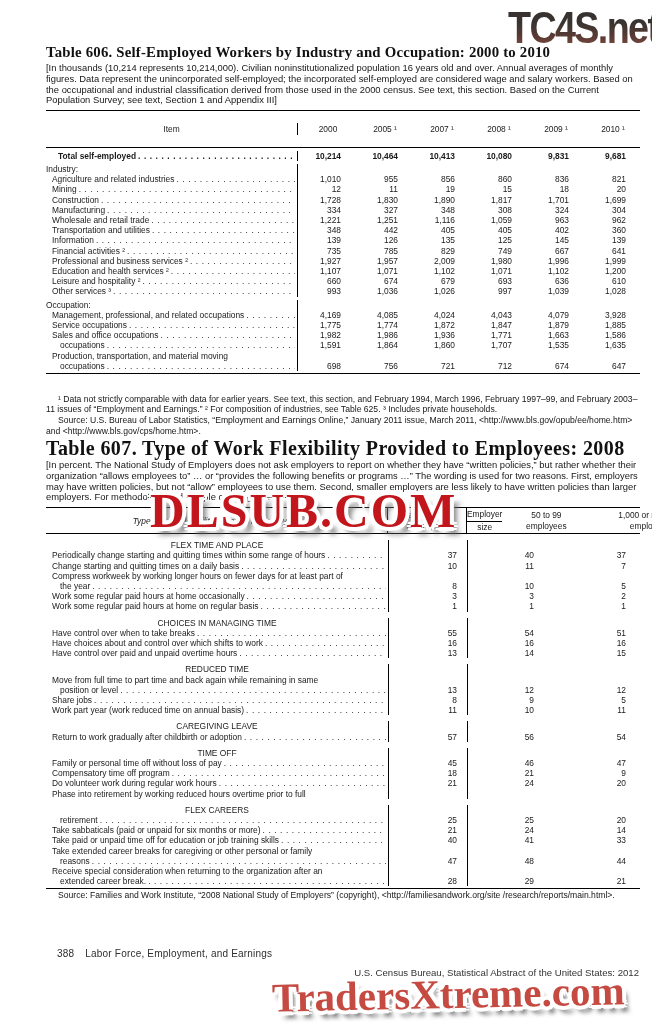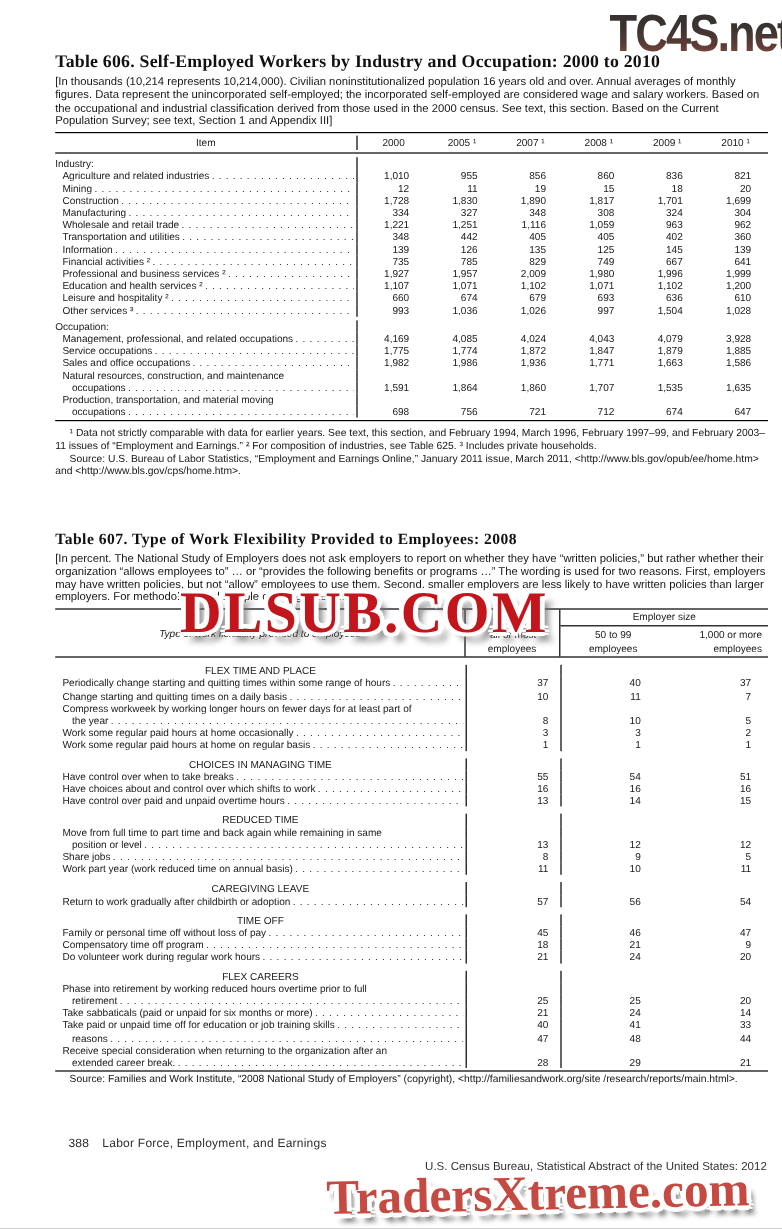--- a/index.html
+++ b/index.html
@@ -11,65 +11,65 @@
   }
   .block { position: absolute; left: 46px; width: 594px; }
   .block-606 { top: 0; }
   .block-607 { top: 440px; }
 
   .t-title {
     font-family: "Liberation Serif", serif; font-weight: bold; color:#111;
     letter-spacing: .2px;
   }
   .block-606 .t-title { font-size: 14.8px; line-height: 16px; margin-top: 44px; }
-  .block-607 .t-title { font-size: 13px; line-height: 17px; letter-spacing:.4px; }
+  .block-607 .t-title { font-size: 20px; line-height: 17px; letter-spacing:.4px; }
   .t-intro { font-size: 9.4px; line-height: 10.8px; margin-top: 3px; color:#161616; }
 
   
   .tbl { margin-top: 4px; }
   .rows { border-bottom: 1.2px solid #000; padding-bottom: 2px; }
   .row { font-size: 8.4px; line-height: 10.2px; min-height: 10.2px; }
   .stub { display: flex; align-items: baseline; overflow: hidden; border-right: 1px solid #000; }
   .lbl { white-space: nowrap; }
   .ind1 { padding-left: 6px; }
   .ind2 { padding-left: 14px; }
   .indT { padding-left: 12px; }
   .dots { flex: 1 1 auto; overflow: hidden; white-space: nowrap; margin: 0 2px 0 2px; }
   .dots::after { content: ". . . . . . . . . . . . . . . . . . . . . . . . . . . . . . . . . . . . . . . . . . . . . . . . . . . . . . . . . . . . . . . . . . . . . . . . . . . . . . . ."; letter-spacing:.6px; }
   .num { text-align: right; }
   .bold { font-weight: bold; }
   .secrow { margin-top: 3px; }
 
   
   .g6 { display: grid; grid-template-columns: 252px repeat(6, 1fr); }
   .g6 .v { padding-right: 14px; }
-  .head606 { border-top: 1.2px solid #000; border-bottom: 1px solid #000; padding: 2px 0; gap: 12px; }
+  .head606 { border-top: 1.2px solid #000; border-bottom: 1px solid #000; padding: 12px 0; gap: 12px; }
   .head606 .hitem { display:block; text-align: center; font-size: 8.4px; line-height: 12px; }
   .head606 .hyear { text-align: center; padding-right: 9px; font-size: 8.4px; line-height: 12px; }
   .row.bold { margin-top: 2.5px; }
 
   
   .g4 { display: grid; grid-template-columns: 343px 79px 88px 85px; }
   .g4 .c1 { border-right: 1px solid #000; padding-right: 10px; }
   .g4 .c2 { padding-right: 22px; }
   .g4 .c3 { padding-right: 15px; }
   .sec7 { display:block; text-align: center; border-right: 1px solid #000; }
   .t607 .secrow { margin-top: 6px; }
 
   .head607 { display: flex; border-top: 1.2px solid #000; border-bottom: 1px solid #000; font-size: 8.4px; }
   .h-stub { width: 343px; border-right: 1px solid #000; display:flex; align-items:center; justify-content:center; text-align:center;font-style:italic; }
   .h-c1 { width: 79px; border-right: 1px solid #000; display:flex; flex-direction:column; justify-content:flex-end;
           text-align:right; padding: 0 19px 2px 0; white-space: pre-line; line-height: 10.5px; }
-  .h-group { width: 173px; display:flex; flex-direction:column; }
+  .h-group { width: 173px; display:flex; flex-direction:row; }
   .h-es { border-bottom: 1px solid #000; text-align:center; line-height: 13px; height: 14px; }
   .h-sub { display:flex; flex: 1; padding: 2px 0 2px 0; }
   .h-c2 { width: 88px; text-align:center; white-space: pre-line; line-height: 10.5px; align-self:flex-end; }
   .h-c3 { width: 85px; text-align:right; padding-right: 5px; white-space: pre-line; line-height: 10.5px; align-self:flex-end; }
 
-  .footnotes { font-size: 8.6px; line-height: 10.2px; margin-top: 4px; text-indent: 12px; color:#161616; }
+  .footnotes { font-size: 8.6px; line-height: 10.2px; margin-top: 20px; text-indent: 12px; color:#161616; }
   .src { font-size: 8.6px; line-height: 10.2px; margin-top: 1px; text-indent: 12px; color:#161616; }
 
   .pagefoot { position: absolute; left: 57px; top: 948px; font-size: 10px; color: #2e2e2e; letter-spacing:.2px; }
   .pagefoot .pnum { margin-right: 11px; }
   .census { position: absolute; right: 13px; top: 967px; font-size: 9.6px; color: #333; }
 
   
   .wm { position: absolute; z-index: 30; white-space: nowrap; pointer-events: none; }
   .wm-top {
     top: 2px; right: -6px;
@@ -114,20 +114,32 @@
       <div class="g6 head606" id="head606">
         <div class="stub hitem">Item</div>
       <div class="v hyear">2000</div>
           <div class="v hyear">2005 ¹</div>
           <div class="v hyear">2007 ¹</div>
           <div class="v hyear">2008 ¹</div>
           <div class="v hyear">2009 ¹</div>
           <div class="v hyear">2010 ¹</div>
         </div>
       <div class="rows" id="rows606">
+          <div class="g6 row bold">
+            <div class="stub">
+              <span class="lbl indT">Total self-employed</span>
+              <span class="dots"></span>
+            </div>
+            <div class="v num">10,214</div>
+            <div class="v num">10,464</div>
+            <div class="v num">10,413</div>
+            <div class="v num">10,080</div>
+            <div class="v num">9,831</div>
+            <div class="v num">9,681</div>
+          </div>
           <div class="g6 row secrow">
             <div class="stub">Industry:</div>
             <div class="v"></div>
             <div class="v"></div>
             <div class="v"></div>
             <div class="v"></div>
             <div class="v"></div>
             <div class="v"></div>
           </div>
           <div class="g6 row">
@@ -264,21 +276,21 @@
           </div>
           <div class="g6 row">
             <div class="stub">
               <span class="lbl ind1">Other services ³</span>
               <span class="dots"></span>
             </div>
             <div class="v num">993</div>
             <div class="v num">1,036</div>
             <div class="v num">1,026</div>
             <div class="v num">997</div>
-            <div class="v num">1,504</div>
+            <div class="v num">1,039</div>
             <div class="v num">1,028</div>
           </div>
           <div class="g6 row secrow">
             <div class="stub">Occupation:</div>
             <div class="v"></div>
             <div class="v"></div>
             <div class="v"></div>
             <div class="v"></div>
             <div class="v"></div>
             <div class="v"></div>
@@ -311,31 +323,20 @@
             <div class="stub">
               <span class="lbl ind1">Sales and office occupations</span>
               <span class="dots"></span>
             </div>
             <div class="v num">1,982</div>
             <div class="v num">1,986</div>
             <div class="v num">1,936</div>
             <div class="v num">1,771</div>
             <div class="v num">1,663</div>
             <div class="v num">1,586</div>
-          </div>
-          <div class="g6 row">
-            <div class="stub">
-              <span class="lbl ind1">Natural resources, construction, and maintenance</span>
-            </div>
-            <div class="v num"></div>
-            <div class="v num"></div>
-            <div class="v num"></div>
-            <div class="v num"></div>
-            <div class="v num"></div>
-            <div class="v num"></div>
           </div>
           <div class="g6 row">
             <div class="stub">
               <span class="lbl ind2">occupations</span>
               <span class="dots"></span>
             </div>
             <div class="v num">1,591</div>
             <div class="v num">1,864</div>
             <div class="v num">1,860</div>
             <div class="v num">1,707</div>
@@ -566,60 +567,68 @@
           </div>
           <div class="g4 row">
             <div class="stub">
               <span class="lbl ind1">Do volunteer work during regular work hours</span>
               <span class="dots"></span>
             </div>
             <div class="v num c1">21</div>
             <div class="v num c2">24</div>
             <div class="v num c3">20</div>
           </div>
+          <div class="g4 row">
+            <div class="stub">
+              <span class="lbl ind1">Phase into retirement by working reduced hours overtime prior to full</span>
+            </div>
+            <div class="v num c1"></div>
+            <div class="v num c2"></div>
+            <div class="v num c3"></div>
+          </div>
           <div class="g4 row secrow">
             <div class="stub sec7">FLEX CAREERS</div>
             <div class="v c1"></div>
             <div class="v c2"></div>
             <div class="v c3"></div>
           </div>
           <div class="g4 row">
             <div class="stub">
-              <span class="lbl ind1">Phase into retirement by working reduced hours overtime prior to full</span>
+              <span class="lbl ind2">retirement</span>
+              <span class="dots"></span>
+            </div>
+            <div class="v num c1">25</div>
+            <div class="v num c2">25</div>
+            <div class="v num c3">20</div>
+          </div>
+          <div class="g4 row">
+            <div class="stub">
+              <span class="lbl ind1">Take sabbaticals (paid or unpaid for six months or more)</span>
+              <span class="dots"></span>
+            </div>
+            <div class="v num c1">21</div>
+            <div class="v num c2">24</div>
+            <div class="v num c3">14</div>
+          </div>
+          <div class="g4 row">
+            <div class="stub">
+              <span class="lbl ind1">Take paid or unpaid time off for education or job training skills</span>
+              <span class="dots"></span>
+            </div>
+            <div class="v num c1">40</div>
+            <div class="v num c2">41</div>
+            <div class="v num c3">33</div>
+          </div>
+          <div class="g4 row">
+            <div class="stub">
+              <span class="lbl ind1">Take extended career breaks for caregiving or other  personal or family</span>
             </div>
             <div class="v num c1"></div>
             <div class="v num c2"></div>
             <div class="v num c3"></div>
-          </div>
-          <div class="g4 row">
-            <div class="stub">
-              <span class="lbl ind2">retirement</span>
-              <span class="dots"></span>
-            </div>
-            <div class="v num c1">25</div>
-            <div class="v num c2">25</div>
-            <div class="v num c3">20</div>
-          </div>
-          <div class="g4 row">
-            <div class="stub">
-              <span class="lbl ind1">Take sabbaticals (paid or unpaid for six months or more)</span>
-              <span class="dots"></span>
-            </div>
-            <div class="v num c1">21</div>
-            <div class="v num c2">24</div>
-            <div class="v num c3">14</div>
-          </div>
-          <div class="g4 row">
-            <div class="stub">
-              <span class="lbl ind1">Take paid or unpaid time off for education or job training skills</span>
-              <span class="dots"></span>
-            </div>
-            <div class="v num c1">40</div>
-            <div class="v num c2">41</div>
-            <div class="v num c3">33</div>
           </div>
           <div class="g4 row">
             <div class="stub">
               <span class="lbl ind2">reasons</span>
               <span class="dots"></span>
             </div>
             <div class="v num c1">47</div>
             <div class="v num c2">48</div>
             <div class="v num c3">44</div>
           </div>

